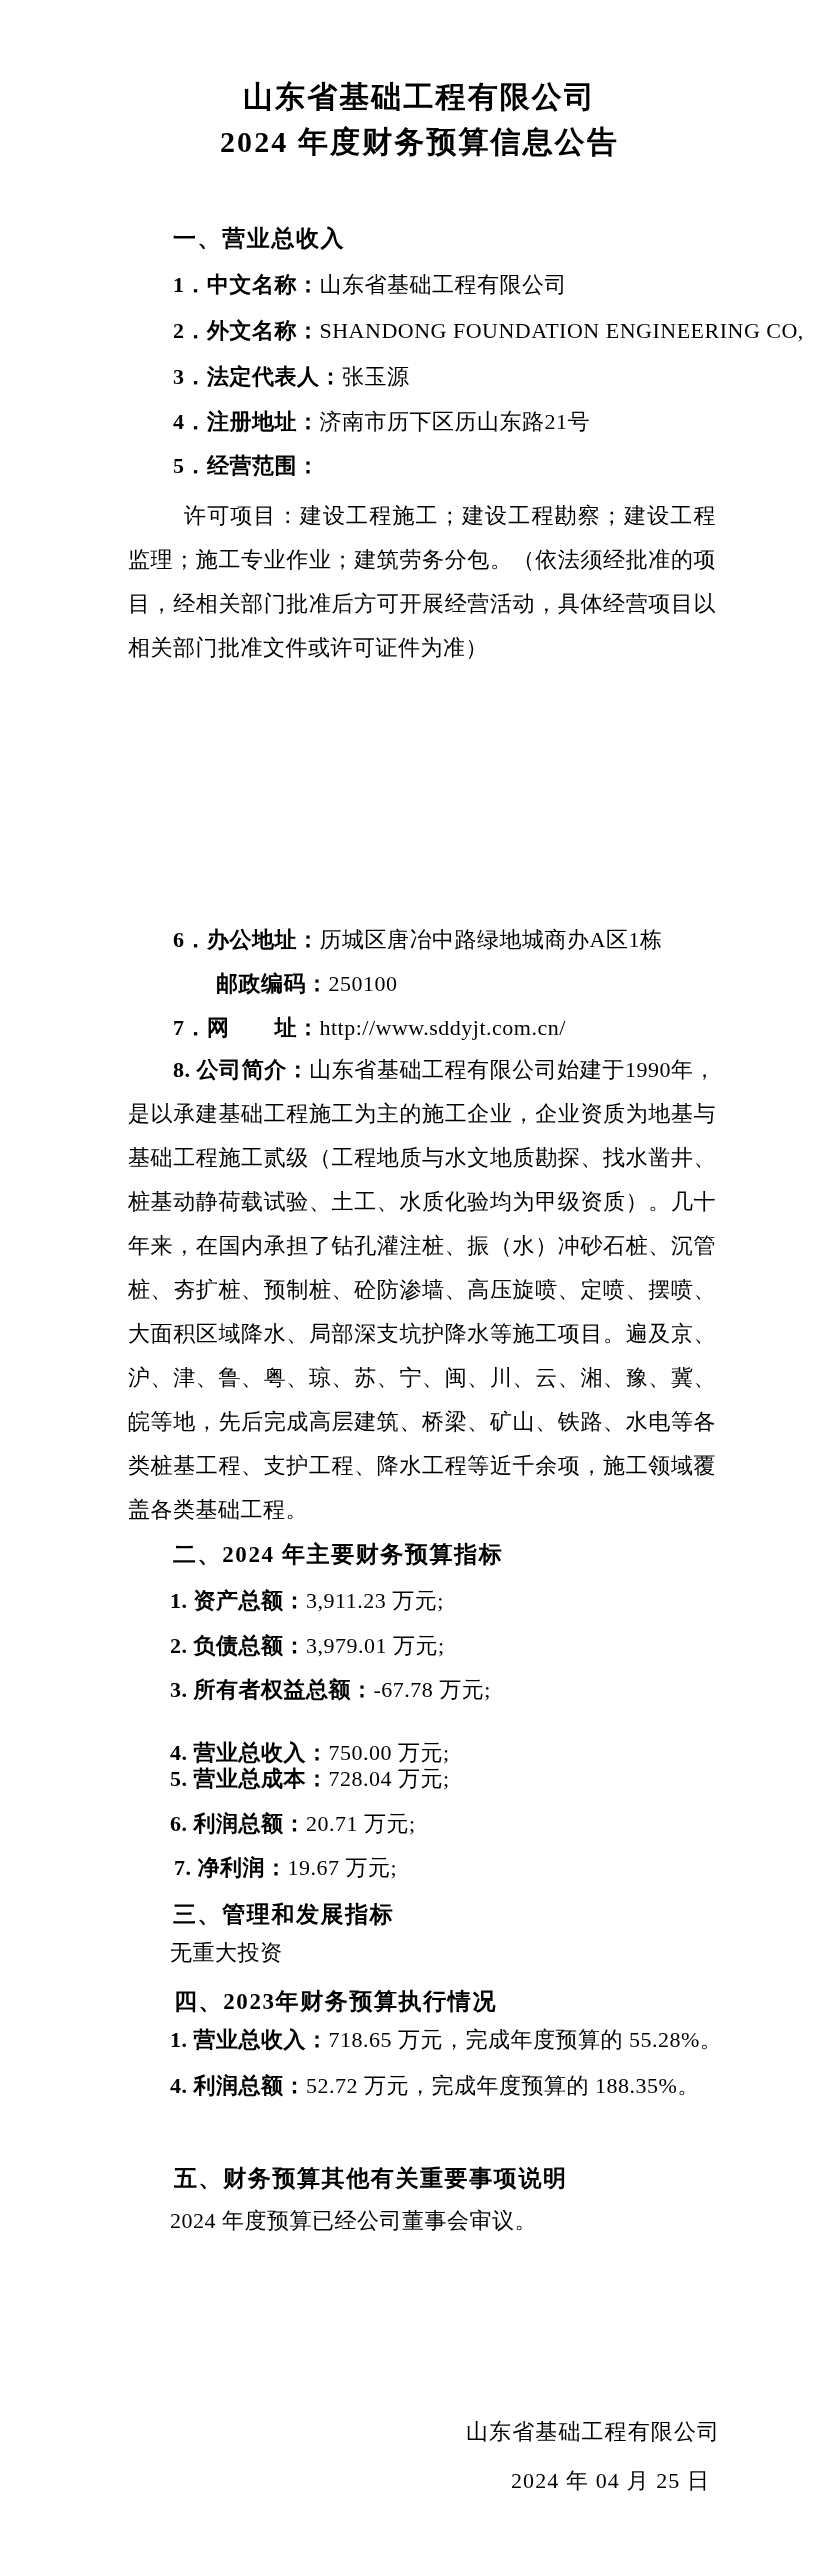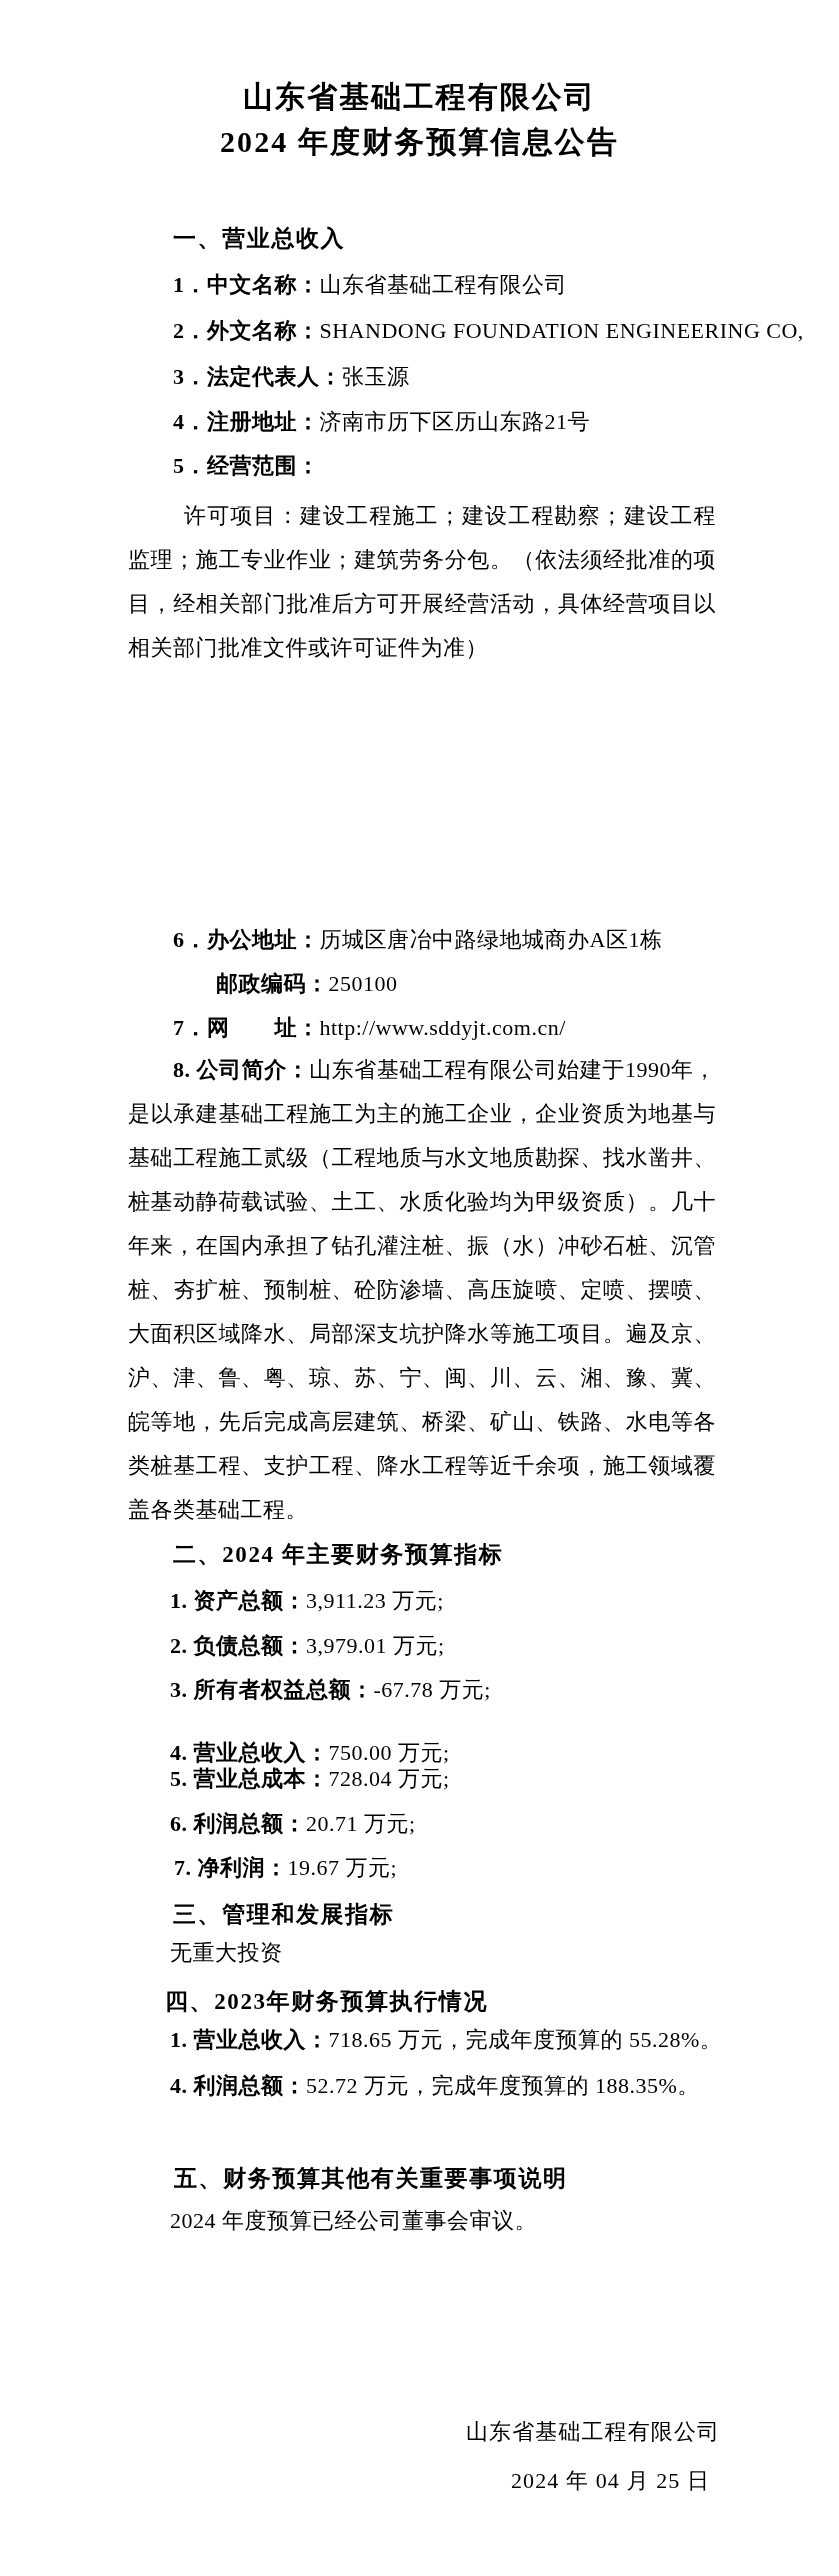--- a/index.html
+++ b/index.html
@@ -103,21 +103,21 @@
   <div class="line" style="top:1810px; left:170px;">
     <span class="lbl">6. 利润总额：</span><span class="val">20.71 万元;</span>
   </div>
   <div class="line" style="top:1854px; left:174px;">
     <span class="lbl">7. 净利润：</span><span class="val">19.67 万元;</span>
   </div>
 
   <div class="h" style="top:1901px; left:173px;">三、管理和发展指标</div>
   <div class="line" style="top:1939px; left:170px;">无重大投资</div>
 
-  <div class="h" style="top:1988px; left:165px;">四、2023年财务预算执行情况</div>
+  <div class="h" style="top:1988px; left:174px;">四、2023年财务预算执行情况</div>
 
   <div class="line" style="top:2026px; left:170px;">
     <span class="lbl">1. 营业总收入：</span><span class="val">718.65 万元，完成年度预算的 55.28%。</span>
   </div>
   <div class="line" style="top:2072px; left:170px;">
     <span class="lbl">4. 利润总额：</span><span class="val">52.72 万元，完成年度预算的 188.35%。</span>
   </div>
 
   <div class="h" style="top:2165px; left:174px;">五、财务预算其他有关重要事项说明</div>
   <div class="line" style="top:2207px; left:170px;">2024 年度预算已经公司董事会审议。</div>

